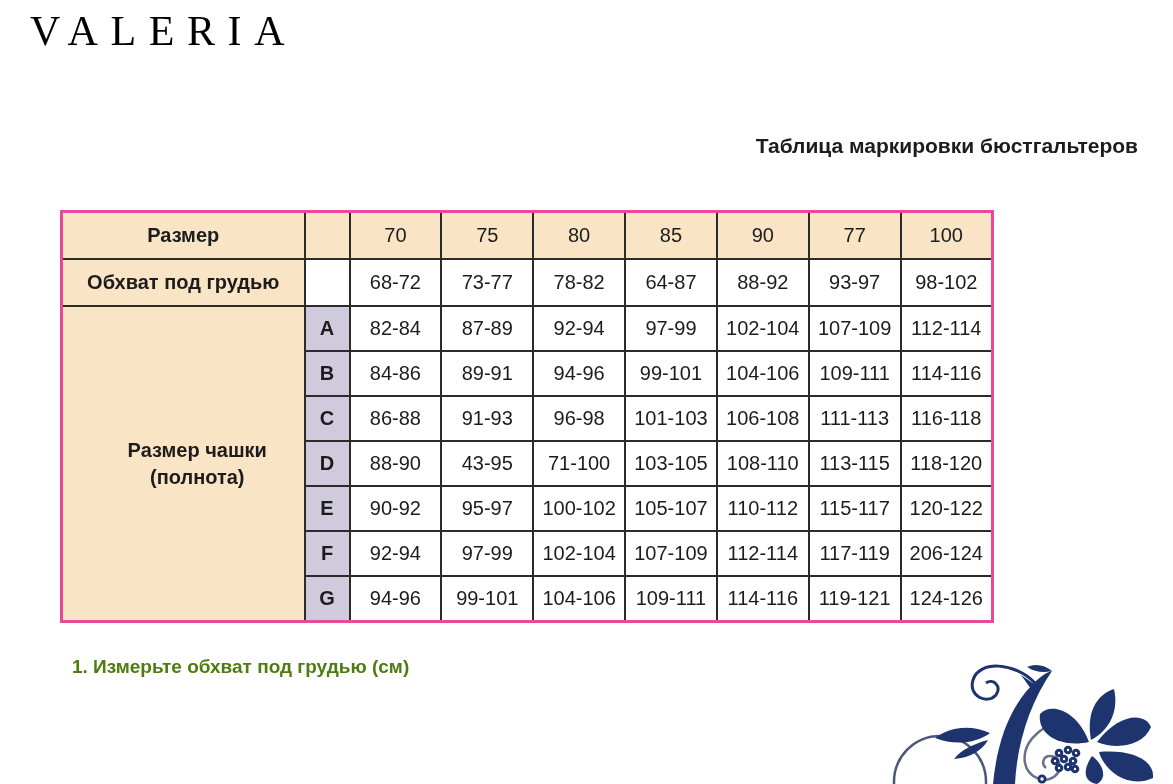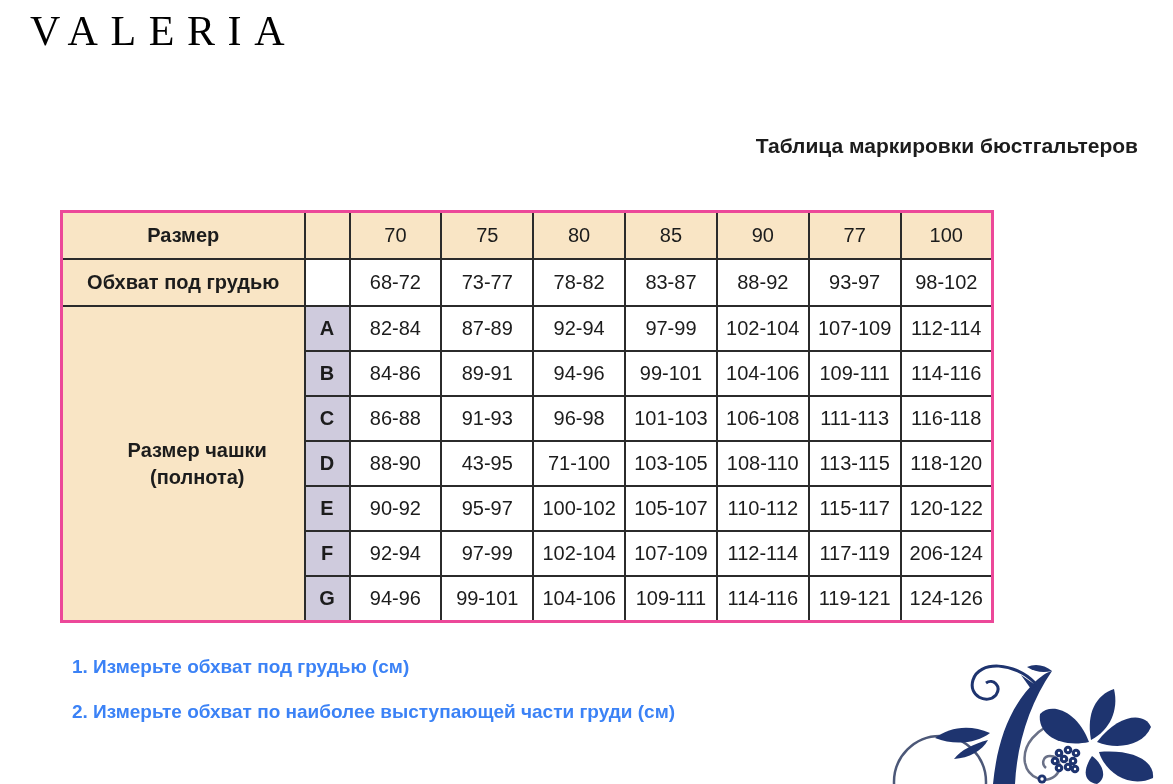--- a/index.html
+++ b/index.html
@@ -31,21 +31,21 @@
   tr.head-row td{height:45px;}
   td.c-label{text-align:left;padding-left:14px;font-weight:bold;}
   td.peach{background:#f9e5c5;}
   td.lav{background:#cfcbdd;}
   td.c-head{font-weight:normal;}
   td.c-letter{font-weight:bold;}
   td.c-cup{vertical-align:middle;}
   td.c-cup div{line-height:1.35;white-space:nowrap;padding-left:28px;}
   .instructions{
     position:absolute;left:72px;top:656px;
-    font-size:19px;font-weight:bold;color:#3b82f6;
+    font-size:19px;font-weight:bold;color:#4d7c0f;
   }
   .instructions .item{margin-bottom:23px;}
   .ornament{position:absolute;left:885px;top:658px;}
 </style>
 </head>
 <body>
 
 <div class="logo">VALERIA</div>
 
 <h1 class="title">Таблица маркировки бюстгальтеров</h1>
@@ -73,21 +73,21 @@
         <td class="peach c-head">90</td>
         <td class="peach c-head">77</td>
         <td class="peach c-head">100</td>
       </tr>
       <tr class="head-row">
         <td class="c-label peach">Обхват под грудью</td>
         <td></td>
         <td>68-72</td>
         <td>73-77</td>
         <td>78-82</td>
-        <td>83-87</td>
+        <td>64-87</td>
         <td>88-92</td>
         <td>93-97</td>
         <td>98-102</td>
       </tr>
       <tr>
         <td class="c-label peach c-cup" rowspan="7">
           <div>Размер чашки</div>
           <div>(полнота)</div>
         </td>
         <td class="lav c-letter">A</td>
@@ -157,21 +157,20 @@
         <td>109-111</td>
         <td>114-116</td>
         <td>119-121</td>
         <td>124-126</td>
       </tr>
     </tbody>
 </table>
 
 <div class="instructions">
   <div class="item">1. Измерьте обхват под грудью (см)</div>
-  <div class="item">2. Измерьте обхват по наиболее выступающей части груди (см)</div>
 </div>
 
 <svg class="ornament" width="280" height="126" viewBox="0 0 280 126">
   <g fill="none" stroke="#4c5878" stroke-width="2.5">
     <circle cx="55" cy="124" r="46"></circle>
     <path d="M 178 62 C 150 70 137 88 140 105 C 143 120 160 126 170 118 C 178 111 175 98 165 98 C 158 98 156 106 161 110" stroke="#6a7187"></path>
   </g>
   <g fill="#1e346f" stroke="none">
     <path d="M 108 126 C 112 85 124 48 152 22 C 158 17 162 14 167 13 C 145 45 132 85 130 126 Z"></path>
     <path d="M 167 13 C 160 7 150 5 142 9 C 150 14 158 15 167 13 Z"></path>

